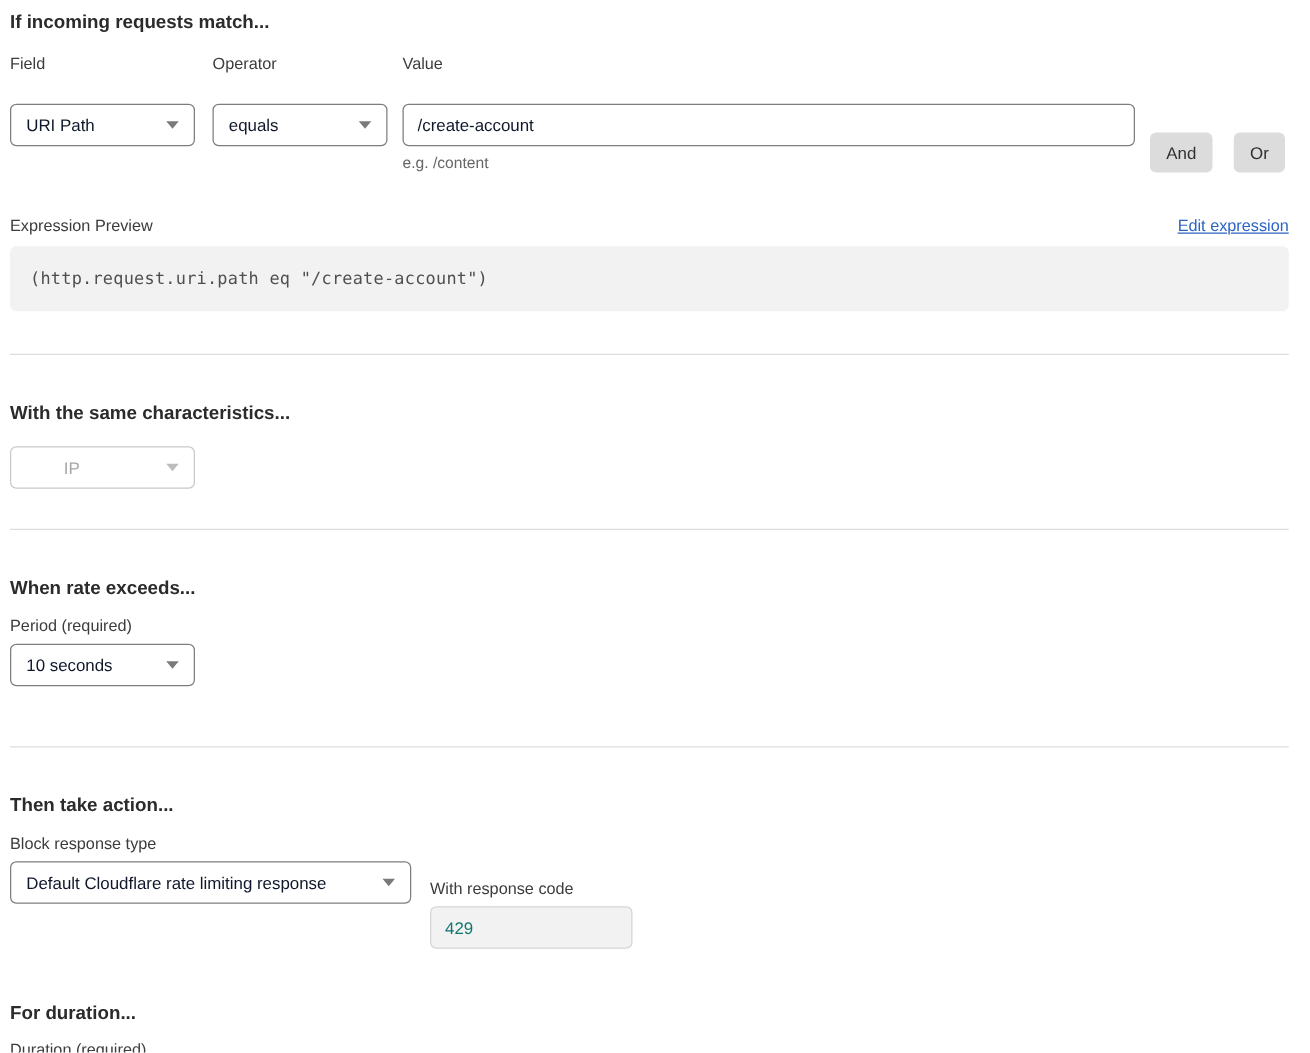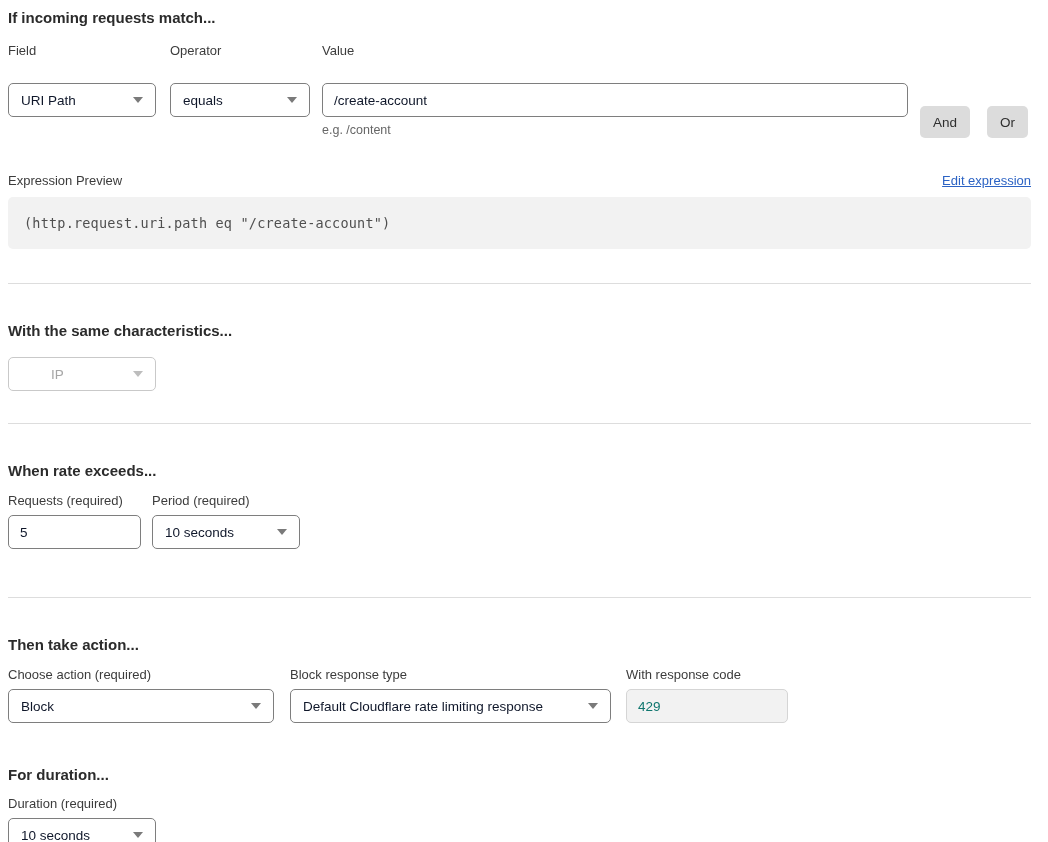--- a/index.html
+++ b/index.html
@@ -140,21 +140,21 @@
   .col-requests { width: 133px; margin-right: 11px; }
   .col-period   { width: 148px; }
   .rate-row .field-label { margin-bottom: 6px; }
   .divider-3 { margin-top: 48px; }
 
   .sec4-heading { margin-top: 37px; }
   .action-row { display: flex; margin-top: 12px; }
   .action-row .field-label { margin-bottom: 6px; }
   .col-action   { width: 266px; margin-right: 16px; }
   .col-resptype { width: 321px; margin-right: 15px; }
-  .col-respcode { width: 162px; }
+  .col-respcode { width: 162px; margin-top: 36px; }
 
   .sec5-heading { margin-top: 42px; }
   .duration-col { margin-top: 11px; width: 148px; }
   .duration-col .field-label { margin-bottom: 6px; }
 </style>
 </head>
 <body>
 
 <div class="content">
 
@@ -207,45 +207,34 @@
       <span>IP</span>
       <span class="caret"></span>
     </div>
   </div>
 
   <hr class="divider divider-2">
 
   <div class="section-heading sec3-heading">When rate exceeds...</div>
 
   <div class="rate-row">
-    <div class="col col-requests">
-      <span class="field-label">Requests (required)</span>
-      <input class="text-input" type="text" value="5" style="">
-    </div>
     <div class="col col-period">
       <span class="field-label">Period (required)</span>
       <div class="select">
         <span>10 seconds</span>
         <span class="caret"></span>
       </div>
     </div>
   </div>
 
   <hr class="divider divider-3">
 
   <div class="section-heading sec4-heading">Then take action...</div>
 
   <div class="action-row">
-    <div class="col col-action">
-      <span class="field-label">Choose action (required)</span>
-      <div class="select">
-        <span>Block</span>
-        <span class="caret"></span>
-      </div>
-    </div>
     <div class="col col-resptype">
       <span class="field-label">Block response type</span>
       <div class="select">
         <span>Default Cloudflare rate limiting response</span>
         <span class="caret"></span>
       </div>
     </div>
     <div class="col col-respcode">
       <span class="field-label">With response code</span>
       <input class="text-input disabled" type="text" disabled="" value="429" style="">

